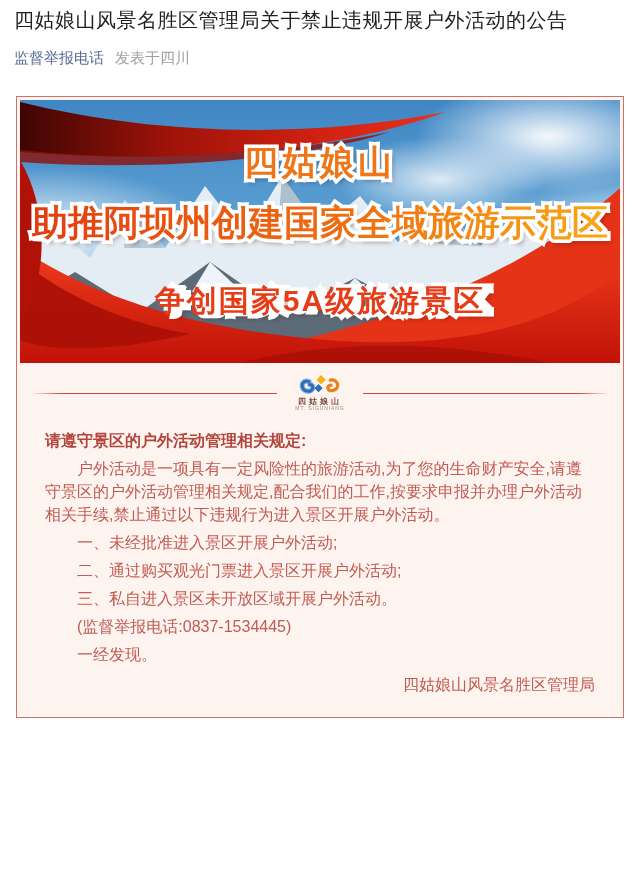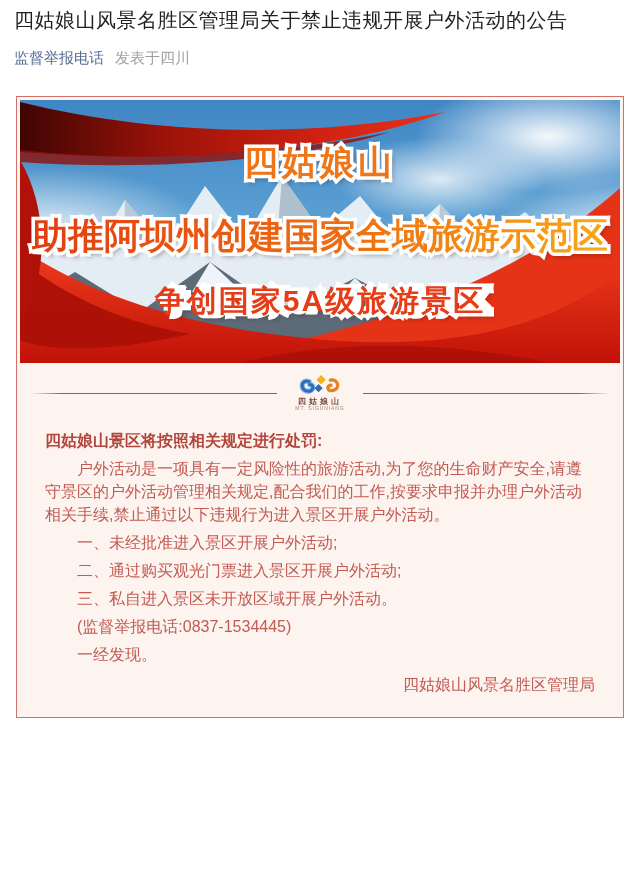--- a/index.html
+++ b/index.html
@@ -48,21 +48,21 @@
 
   .btxt { position:absolute; left:0; width:100%; text-align:center; white-space:nowrap; font-weight:700; z-index:4; }
   .btxt .under, .btxt .over { display:block; }
   .btxt .under {
     color:#fff; -webkit-text-stroke:7px #ffffff;
     text-shadow:3px 4px 5px rgba(40,10,5,.45);
   }
   .btxt .over { position:absolute; left:0; top:0; width:100%; }
   .b1 { top:40px;  font-size:34px; letter-spacing:4px; }
   .b1 .over { color:var(--banner-line1,#ee7518); }
-  .b2 { top:112px;  font-size:36px; letter-spacing:0px; }
+  .b2 { top:99px;  font-size:36px; letter-spacing:0px; }
   .b2 .over {
     background:linear-gradient(90deg,var(--banner-line2-start,#e23c10) 0%,#ef6f12 55%,var(--banner-line2-end,#f8ab16) 100%);
     -webkit-background-clip:text; background-clip:text; color:transparent;
   }
   .b3 { top:181px; font-size:30px; letter-spacing:2px;padding-left:16px; }
   .b3 .over { color:var(--banner-line3,#e63c17); }
 
   
   .divider { display:flex; align-items:center; margin:7px 14px 0 14px; height:46px; }
   .dline { flex:1; height:1px; background:var(--divider-red,#d0493d); }
@@ -160,21 +160,21 @@
         <rect x="24" y="14" width="8" height="8" fill="#2f6db8" transform="rotate(45 28 18)"></rect>
         <path d="M44,7 C55,5 58,19 48,21 C40,23 38,14 45,14" stroke="#e8821f" stroke-width="4.5" fill="none" stroke-linecap="round"></path>
       </svg>
       <div class="logo-cn">四姑娘山</div>
       <div class="logo-en">MT. SIGUNIANG</div>
     </div>
     <div class="dline right"></div>
   </div>
 
   <div class="content">
-    <p class="salut">四姑娘山景区将按照相关规定进行处罚:</p>
+    <p class="salut">请遵守景区的户外活动管理相关规定:</p>
     <p class="ind">户外活动是一项具有一定风险性的旅游活动,为了您的生命财产安全,请遵守景区的户外活动管理相关规定,配合我们的工作,按要求申报并办理户外活动相关手续,禁止通过以下违规行为进入景区开展户外活动。</p>
     <p class="ind">一、未经批准进入景区开展户外活动;</p>
     <p class="ind">二、通过购买观光门票进入景区开展户外活动;</p>
     <p class="ind">三、私自进入景区未开放区域开展户外活动。</p>
     <p class="ind">(监督举报电话:0837-1534445)</p>
     <p class="ind">一经发现。</p>
     <p class="sig">四姑娘山风景名胜区管理局</p>
 
   </div>
 </div>

